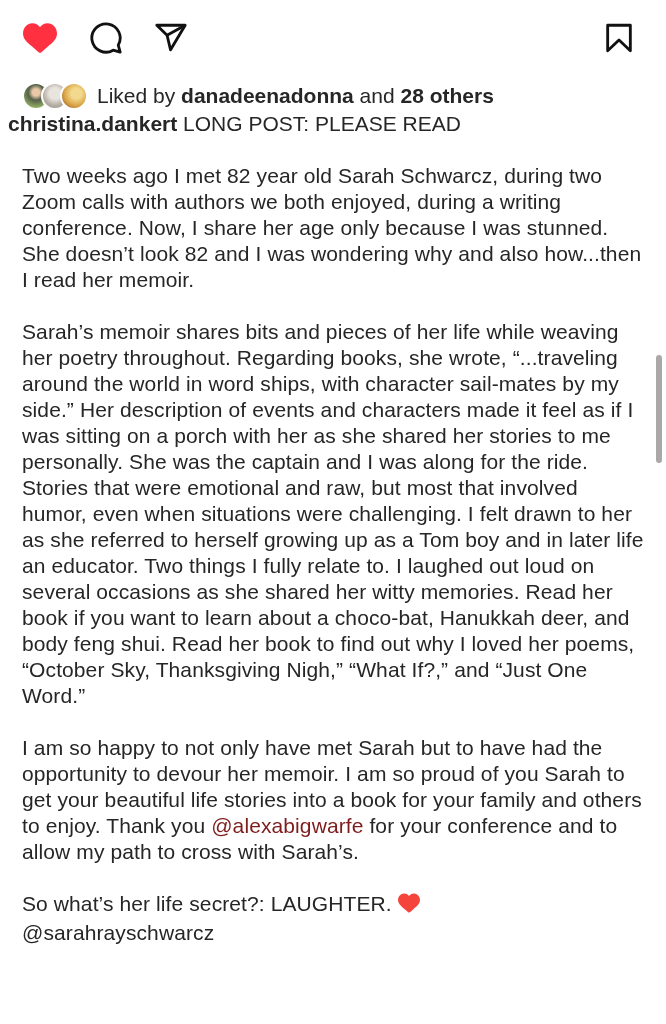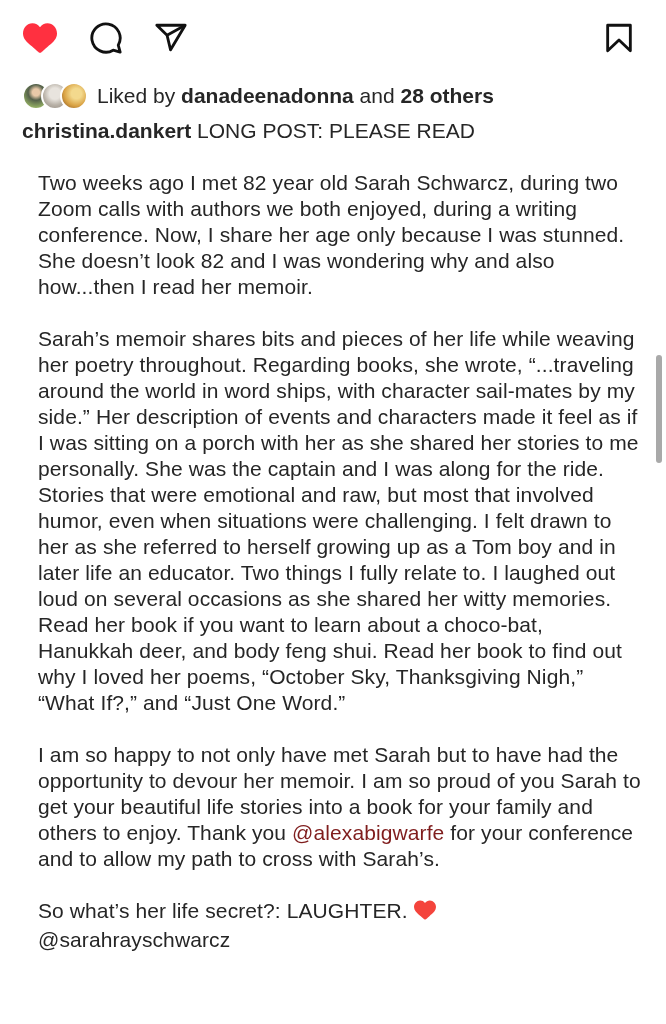--- a/index.html
+++ b/index.html
@@ -39,32 +39,31 @@
     border: 2px solid #fff;
   }
   .avatar + .avatar { margin-left: -9px; }
   .avatar-1 { background: radial-gradient(circle at 50% 35%, #e9c9a8 18%, #54604a 40%, #8faa62 75%, #c9d58f 100%); }
   .avatar-2 { background: radial-gradient(circle at 50% 40%, #e8e4de 30%, #b9b2a8 60%, #8f867c 100%); }
   .avatar-3 { background: radial-gradient(circle at 60% 40%, #f3d98d 25%, #d9a244 60%, #7a4a20 100%); }
   .bold { font-weight: 700; }
 
   
   .caption-first-line {
-    padding: 0 22px;
-    margin-top: 7px;
+    padding: 0 8px;
     font-size: 21px;
     line-height: 27px;
   }
   .caption-body {
     padding: 0 22px;
     font-size: 21px;
     line-height: 26px;
     letter-spacing: 0.1px;
   }
-  .caption-body p { margin: 26px 0 0 16px; }
+  .caption-body p { margin: 26px 0 0 0; }
   .mention-link { color: #7f1d1d; text-decoration: none; cursor: pointer; }
   .mention-plain { color: #262626; cursor: pointer; }
   .emoji-heart { display: inline-block; vertical-align: -3px; margin-left: 5px; }
 
   
   .scrollbar-thumb {
     position: absolute;
     right: 4px; top: 355px;
     width: 6px; height: 108px;
     background: #a9a9a9;

